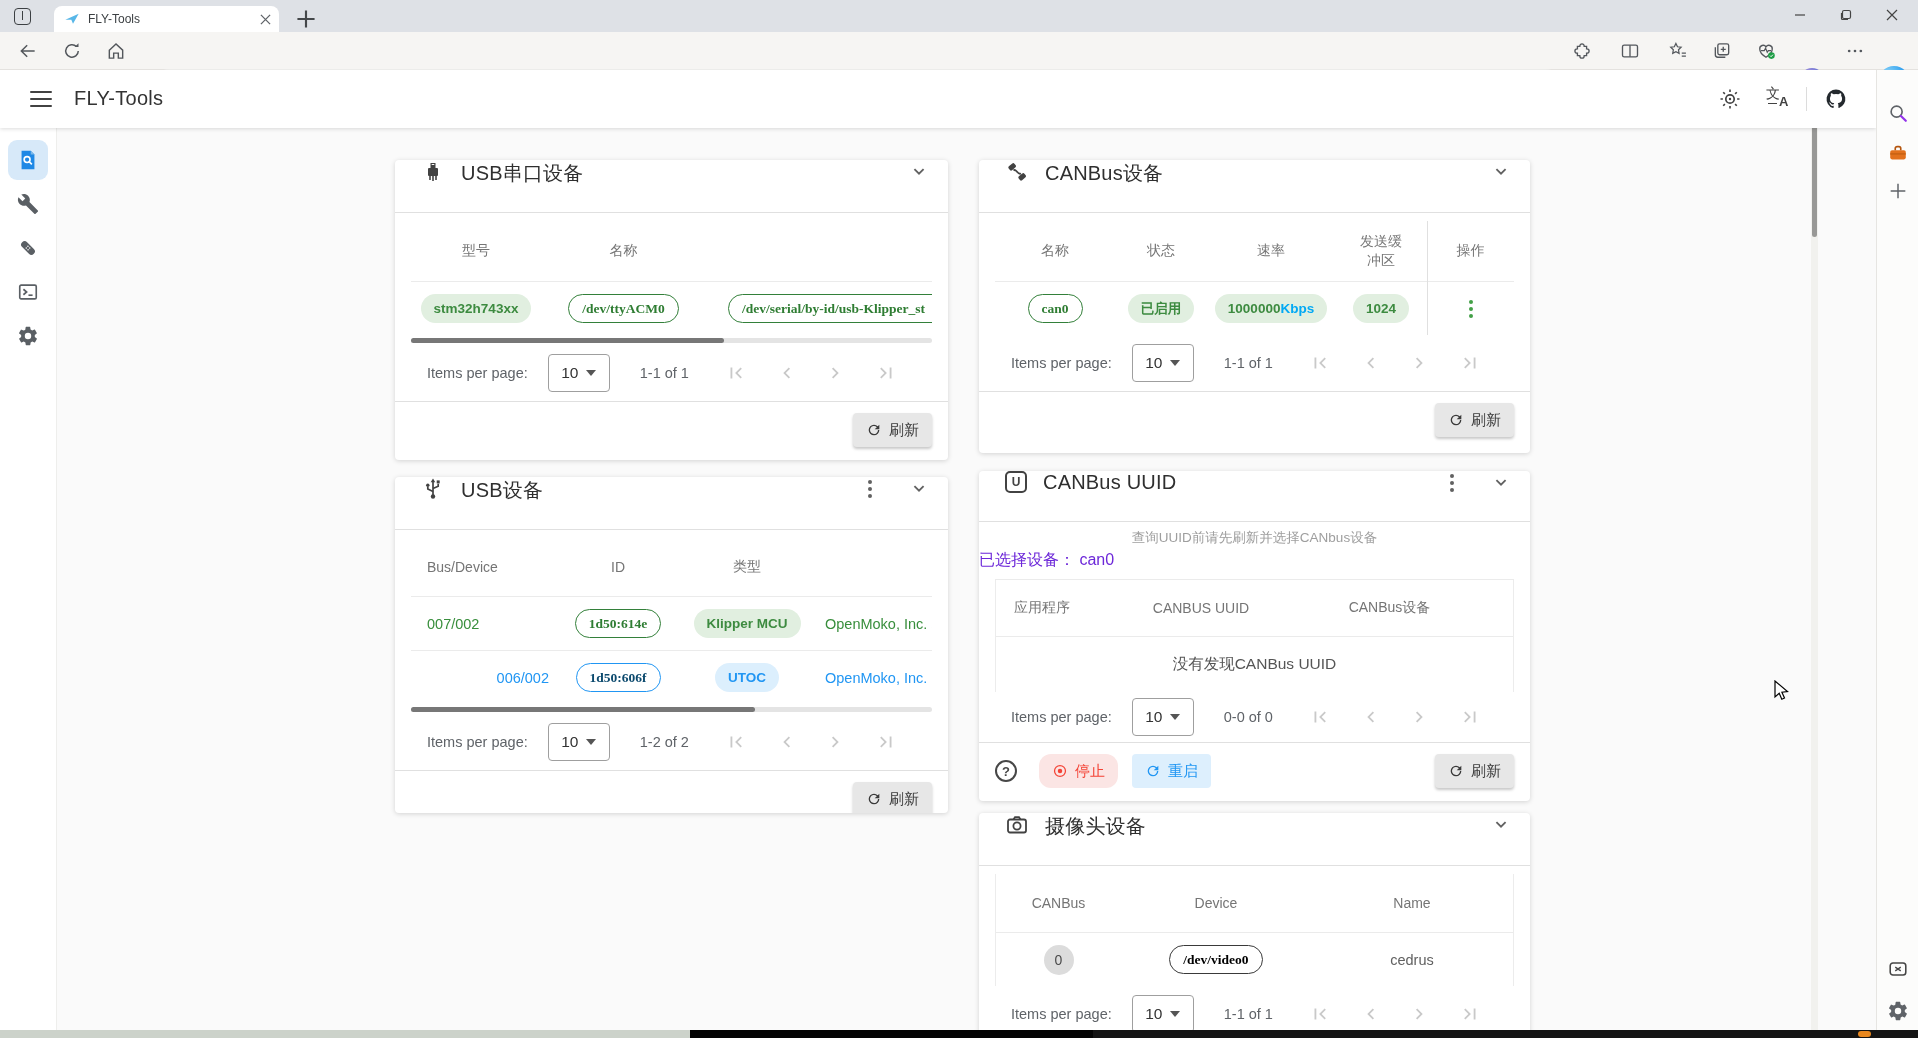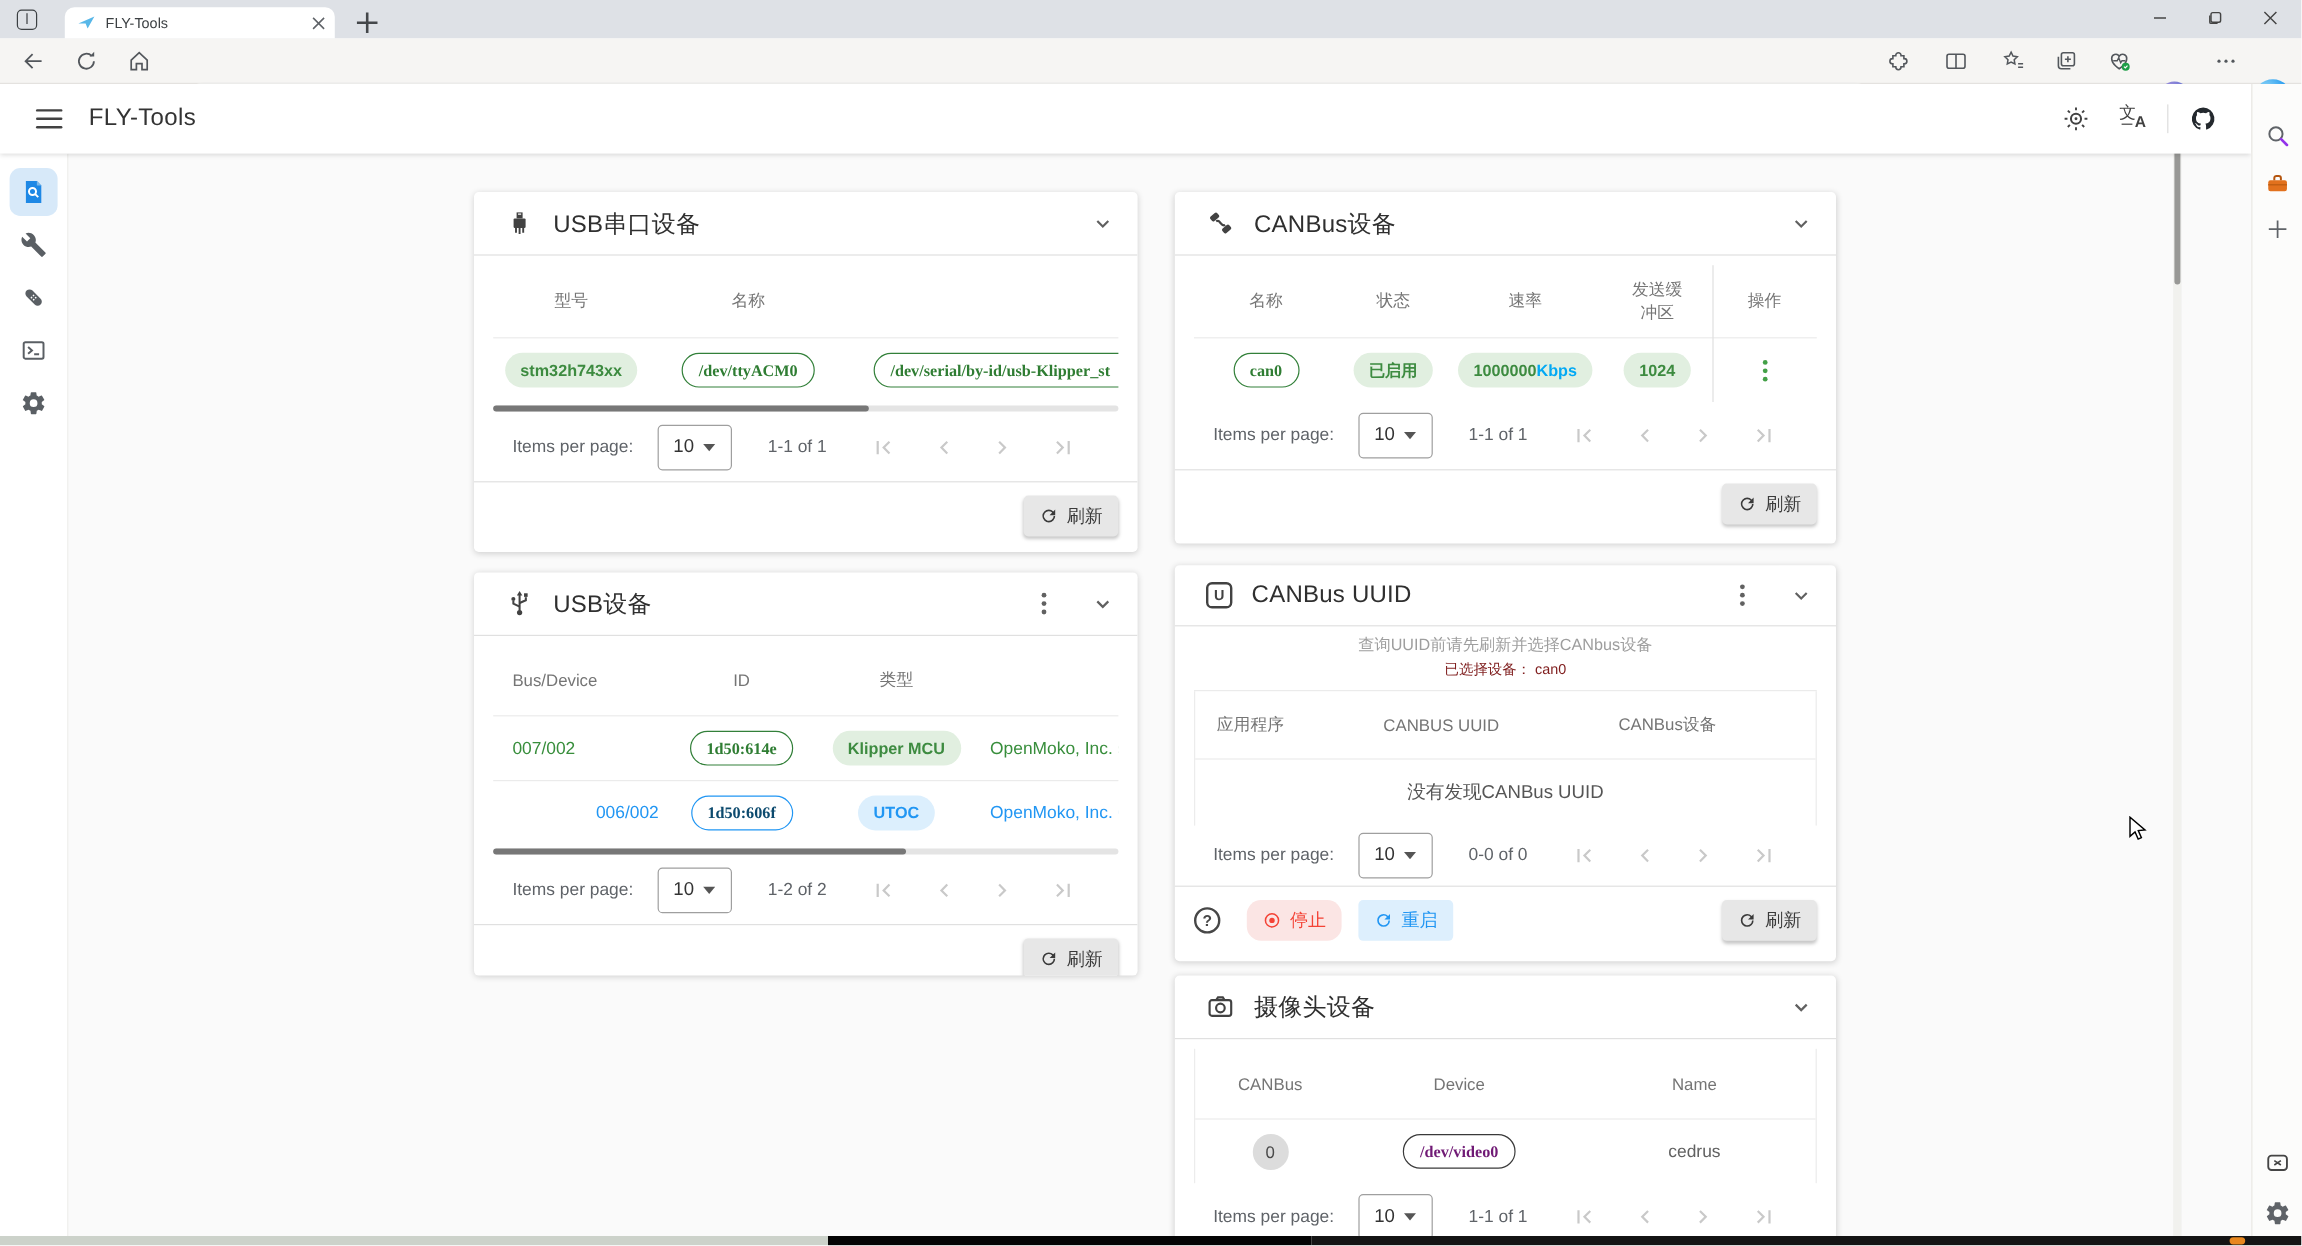--- a/index.html
+++ b/index.html
@@ -34,40 +34,40 @@
   .ab-divider { position:absolute; left:1806px; top:17px; width:1px; height:24px; background:#dcdcdc; }
 
   .rail { position:absolute; left:0; top:58px; width:57px; height:902px; background:#fff; border-right:1px solid #eeeeec; z-index:4; }
   .rail-item { width:40px; height:40px; margin:4px auto 0; display:flex; align-items:center; justify-content:center; border-radius:9px; }
   .rail-item.first { margin-top:12px; }
   .rail-item.sel { background:#d7e9f9; }
 
   .content { position:absolute; left:57px; top:58px; width:1811px; height:902px; overflow:hidden; }
   .card { position:absolute; background:#fff; border-radius:4px; box-shadow:0 1px 5px rgba(0,0,0,.16); overflow:hidden; }
 
-  .card-h { height:52px; display:flex; align-items:center; padding:0 18px 0 26px; }
+  .card-h { height:52px; display:flex; align-items:flex-start; padding:0 18px 0 26px; }
   .card-h .ttl { font-size:20px; font-weight:500; color:#2f2f2f; margin-left:16px; flex:1; letter-spacing:.2px; }
   .hdiv { height:1px; background:#e0e0e0; }
   .kebab { width:24px; height:24px; display:flex; flex-direction:column; align-items:center; justify-content:center; gap:3px; margin-right:26px; }
   .kebab i { width:4px; height:4px; border-radius:50%; background:#616161; }
   .kebab.green i { background:#43a047; }
   .kebab.inrow { margin:0 auto; }
 
   .tbl { margin:8px 16px 0; }
   .thead, .trow { display:grid; align-items:center; }
   .thead { height:60px; color:#757575; font-size:14px; }
   .trow { border-top:1px solid #ebebeb; height:54px; overflow:hidden; }
   .c { text-align:center; } .l { text-align:left; }
   .pill { display:inline-flex; align-items:center; justify-content:center; height:29px; border-radius:15px; padding:0 13px; font-size:13.5px; font-weight:bold; white-space:nowrap; }
   .mono { font-family:Liberation Serif, serif; }
   .pf-g { background:#e1efe0; color:#3d8b40; }
   .po-g { border:1.6px solid #33803a; color:#2f7d33; }
   .pf-b { background:#dceffd; color:#2196f3; }
   .po-b { border:1.6px solid #2196f3; color:#0c4a6e; }
-  .po-k { border:1.6px solid #3a3a3a; color:#701a75; }
+  .po-k { border:1.6px solid #3a3a3a; color:#000000; }
   .txt-g { color:#388e3c; font-size:14.5px; }
   .txt-b { color:#2196f3; font-size:14.5px;text-align:right; }
   .kbps { color:#03a9f4; }
 
   .hscroll { height:5px; margin:3px 16px 2px; background:#e4e4e4; border-radius:3px; position:relative; }
   .hscroll i { position:absolute; left:0; top:0; bottom:0; border-radius:3px; background:#777; }
 
   .pgn { height:56px; display:flex; align-items:center; padding:0 16px 0 32px; color:#5f6368; font-size:14.5px; }
   .sel-box { width:62px; height:38px; border:1px solid #9f9f9f; border-radius:4px; margin-left:20px; display:flex; align-items:center; justify-content:center; gap:8px; color:#333; font-size:15.5px; }
   .caret { width:0; height:0; border-left:5px solid transparent; border-right:5px solid transparent; border-top:6px solid #555; }
@@ -76,21 +76,21 @@
   .pagers svg { display:block; }
 
   .card-f { border-top:1px solid #e0e0e0; padding:11px 16px; display:flex; align-items:center; }
   .btn { height:34px; border-radius:4px; display:inline-flex; align-items:center; gap:7px; padding:0 13px; font-size:15px; box-shadow:0 2px 3px rgba(0,0,0,.22); }
   .btn-def { background:#e7e7e7; color:#3a3a3a; margin-left:auto; }
   .btn-stop { background:#fbe5e4; color:#f44336; box-shadow:none; margin-left:22px;border-radius:12px; }
   .btn-re { background:#ddeffd; color:#2196f3; box-shadow:none; margin-left:14px; }
   .help-circle { width:22px; height:22px; border:2px solid #474747; border-radius:50%; display:flex; align-items:center; justify-content:center; font-size:13px; font-weight:bold; color:#474747; }
 
   .hint1 { text-align:center; font-size:13.5px; color:#9e9e9e; margin-top:7px; }
-  .hint2 { text-align:center; font-size:12px; color:#7f1d1d; margin:3px 0 8px; }
+  .hint2 { text-align:left; font-size:16px; color:#6d28d9; margin:3px 0 8px; }
   .empty-row { border-top:1px solid #ebebeb; height:56px; display:flex; align-items:center; justify-content:center; color:#555; font-size:15.5px; }
   .boxed { border-left:1px solid #ececec; border-right:1px solid #ececec; }
 
   .vline2 { position:absolute; top:0; bottom:0; left:432px; width:1px; background:#e0e0e0; }
   .badge0 { width:30px; height:30px; border-radius:50%; background:#dcdcdc; color:#4a4a4a; font-size:14px; display:inline-flex; align-items:center; justify-content:center; }
 
   .wrap2 { width:44px; display:inline-block; line-height:1.35; text-align:center; margin:0 auto; }
 
   .page-sb { position:absolute; left:1868px; top:70px; width:7px; height:960px; background:#f1f1ee; }
   .page-sb i { position:absolute; left:1px; top:2px; width:5px; height:165px; background:#989896; border-radius:3px; }

